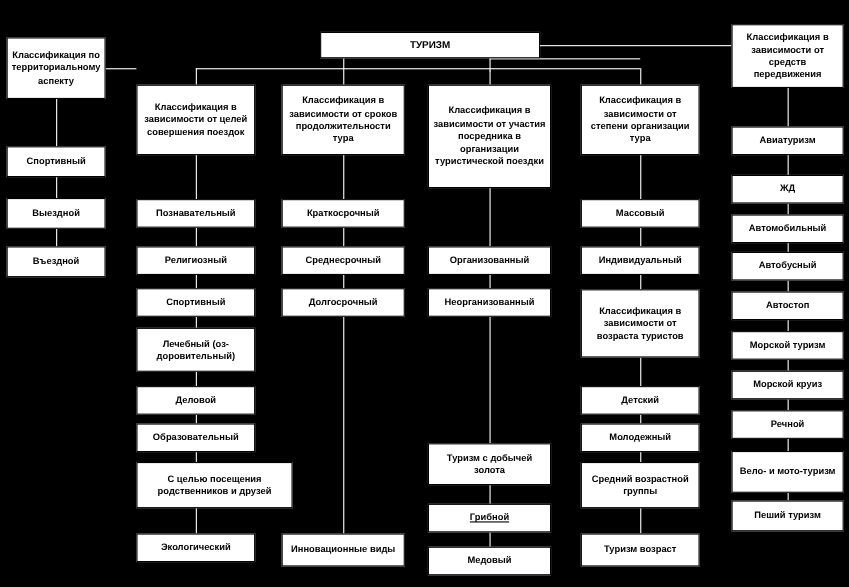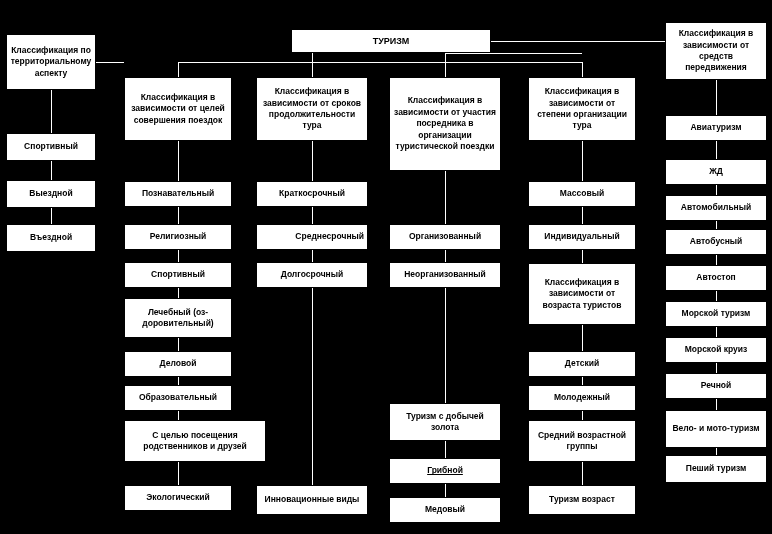--- a/index.html
+++ b/index.html
@@ -135,21 +135,21 @@
     </div>
     <div class="node" style="left: 124px; top: 485px; width: 108px; height: 26px;">
       <span class="txt">Экологический</span>
     </div>
     <div class="node" style="left: 256px; top: 77px; width: 112px; height: 64px;">
       <span class="txt">Классификация в зависимости от сроков продолжительности тура</span>
     </div>
     <div class="node" style="left: 256px; top: 181px; width: 112px; height: 26px;">
       <span class="txt">Краткосрочный</span>
     </div>
-    <div class="node" style="left: 256px; top: 224px; width: 112px; height: 26px; text-align: right;">
+    <div class="node" style="left: 256px; top: 224px; width: 112px; height: 26px;">
       <span class="txt">Среднесрочный</span>
     </div>
     <div class="node" style="left: 256px; top: 262px; width: 112px; height: 26px;">
       <span class="txt">Долгосрочный</span>
     </div>
     <div class="node" style="left: 256px; top: 485px; width: 112px; height: 30px;">
       <span class="txt">Инновационные виды</span>
     </div>
     <div class="node" style="left: 389px; top: 77px; width: 112px; height: 94px;">
       <span class="txt">Классификация в зависимости от участия посредника в организации туристической поездки</span>

